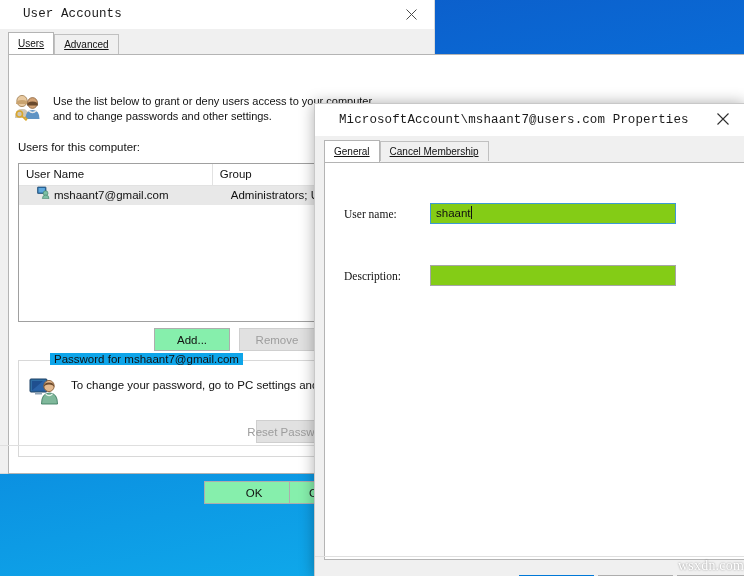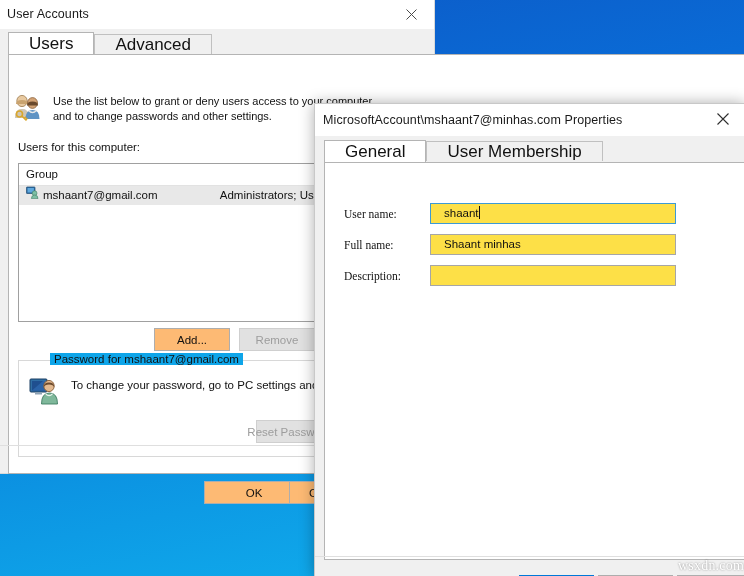--- a/index.html
+++ b/index.html
@@ -28,23 +28,24 @@
   .titlebar {
     height: 30px;
     background: #ffffff;
     display: flex;
     align-items: center;
     position: relative;
   }
   .titlebar .title {
     font-size: 12.5px;
     color: #1a1a1a;
-    padding-left: 8px;
+    padding-left: 24px;
     letter-spacing: .1px;
     white-space: nowrap;
+    font-family: Liberation Mono, monospace;
   }
   .close-btn {
     position: absolute;
     right: 0;
     top: 0;
     width: 45px;
     height: 30px;
     display: flex;
     align-items: center;
     justify-content: center;
@@ -76,30 +77,31 @@
     left: 9px;
     top: 4px;
     right: 10px;
     height: 21px;
     display: flex;
     align-items: flex-end;
   }
   .tab {
     height: 20px;
     line-height: 20px;
-    padding: 0 20px;
-    font-size: 17px;
+    padding: 0 9px;
+    font-size: 10px;
     color: #111;
     background: #f0f0f0;
     border: 1px solid #c0c0c0;
     border-bottom: none;
     position: relative;
     box-sizing: border-box;
     white-space: nowrap;
     cursor: default;
+    text-decoration: underline;
   }
   .tab.active {
     background: #ffffff;
     height: 22px;
     line-height: 21px;
     z-index: 3;
     border-color: #b4b4b4;
   }
   .tabpanel {
     position: absolute;
@@ -171,34 +173,34 @@
   .lv-row {
     display: flex;
     height: 19px;
     background: #e8e8e8;
     align-items: center;
   }
   .lv-row .cell {
     font-size: 11.5px;
     color: #111;
     line-height: 19px;
-    padding-left: 7px;
+    padding-left: 18px;
     box-sizing: border-box;
     white-space: nowrap;
     overflow: hidden;
     display: flex;
     align-items: center;
     gap: 4px;
   }
 
   
   .btn {
     font-size: 11.5px;
     color: #111;
-    background: #fdba74;
+    background: #86efac;
     border: 1px solid #adadad;
     box-sizing: border-box;
     text-align: center;
     cursor: default;
     white-space: nowrap;
     display: flex;
     align-items: center;
     justify-content: center;
   }
   .btn.disabled { color: #9d9d9d; background: #e1e1e1; border-color: #cfcfcf; }
@@ -290,27 +292,27 @@
   }
   .field-row .flabel {
     font-size: 11.5px;
     color: #111;
     width: 86px;
     white-space: nowrap;
     font-family: Liberation Serif, serif;
   }
   .field-row .finput {
     height: 21px;
-    background: #fde047;
+    background: #84cc16;
     border: 1px solid #a6a6a6;
     box-sizing: border-box;
     font-size: 11.5px;
     color: #111;
     line-height: 19px;
-    padding-left: 13px;
+    padding-left: 5px;
     position: relative;
     white-space: nowrap;
     overflow: hidden;
   }
   .field-row .finput.focused { border: 1px solid #3d9ad4; }
   .caret {
     display: inline-block;
     width: 1px;
     height: 13px;
     background: #111;
@@ -389,20 +391,21 @@
         <div class="txt">
           <div>Use the list below to grant or deny users access to your computer,</div>
           <div>and to change passwords and other settings.</div>
         </div>
       </div>
 
       <div class="lbl-users">Users for this computer:</div>
 
       <div class="listview">
         <div class="lv-head">
+          <div class="col" style="width:195px">User Name</div>
           <div class="col" style="width:127px;border-right:none">Group</div>
         </div>
         <div class="lv-row">
           <div class="cell" style="width:195px">
             <span>
               <svg width="13" height="13" viewBox="0 0 13 13" aria-hidden="true">
                 <rect x="0.5" y="1" width="8.5" height="6.5" rx="0.6" fill="#2f6ea5" stroke="#1e4a72" stroke-width="0.7"></rect>
                 <rect x="1.6" y="2" width="6.3" height="4.4" fill="#5fa8dd"></rect>
                 <circle cx="8.6" cy="7.2" r="2.4" fill="#7ec0a5" stroke="#3f7d63" stroke-width="0.6"></circle>
                 <path d="M5.4 12.6 q0 -3.6 3.3 -3.6 q3.3 0 3.3 3.6 z" fill="#7ec0a5" stroke="#3f7d63" stroke-width="0.6"></path>
@@ -451,50 +454,46 @@
       <div class="btn" id="ua-cancel">
         <span>Cancel</span>
       </div>
 
     </div>
   </div>
 
   <div class="win" id="props">
 
     <div class="titlebar">
-      <span class="title">MicrosoftAccount\mshaant7@minhas.com Properties</span>
+      <span class="title">MicrosoftAccount\mshaant7@users.com Properties</span>
       <div class="close-btn">
         <svg width="12" height="12" viewBox="0 0 12 12" aria-hidden="true">
           <path d="M0.5 0.5 L11.5 11.5 M11.5 0.5 L0.5 11.5" stroke="#2e2e2e" stroke-width="1.1" fill="none"></path>
         </svg>
       </div>
     </div>
 
     <div class="body">
 
       <div class="tabstrip">
         <div class="tab active">
           <span>General</span>
         </div>
         <div class="tab">
-          <span>User Membership</span>
+          <span>Cancel Membership</span>
         </div>
       </div>
 
       <div class="tabpanel"></div>
 
       <div class="field-row" style="left:29px; top:67px;">
         <span class="flabel">User name:</span>
         <div class="finput focused" style="width:246px"><span>shaant</span><span class="caret"></span></div>
       </div>
 
-      <div class="field-row" style="left:29px; top:98px;">
-        <span class="flabel">Full name:</span>
-        <div class="finput" style="width:246px"><span>Shaant minhas</span></div>
-      </div>
 
       <div class="field-row" style="left:29px; top:129px;">
         <span class="flabel">Description:</span>
         <div class="finput" style="width:246px"><span></span></div>
       </div>
 
       <div id="props-sep"></div>
 
       <div class="btn default" id="pr-ok">
         

